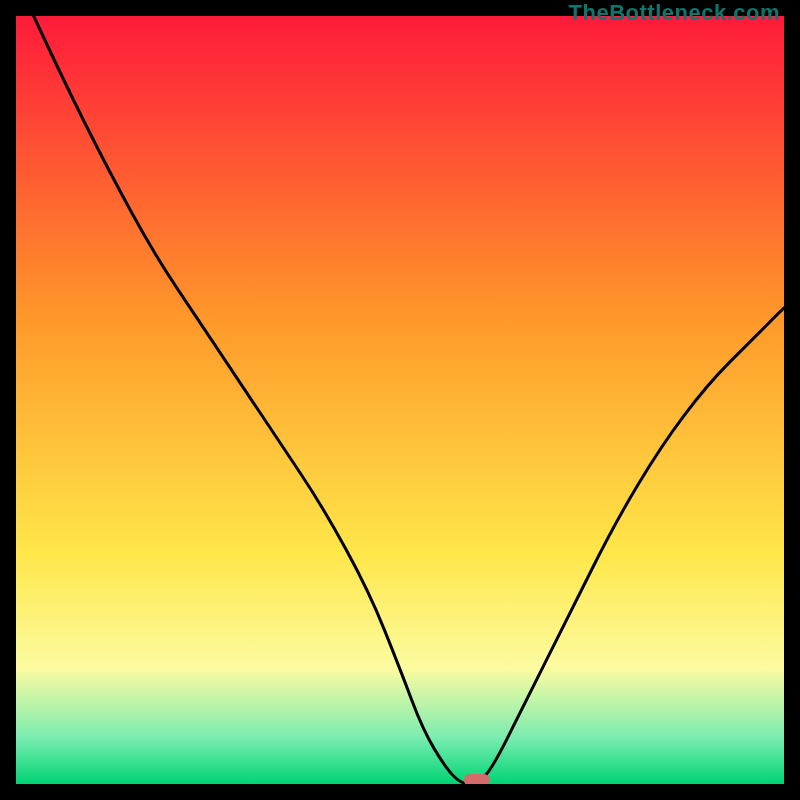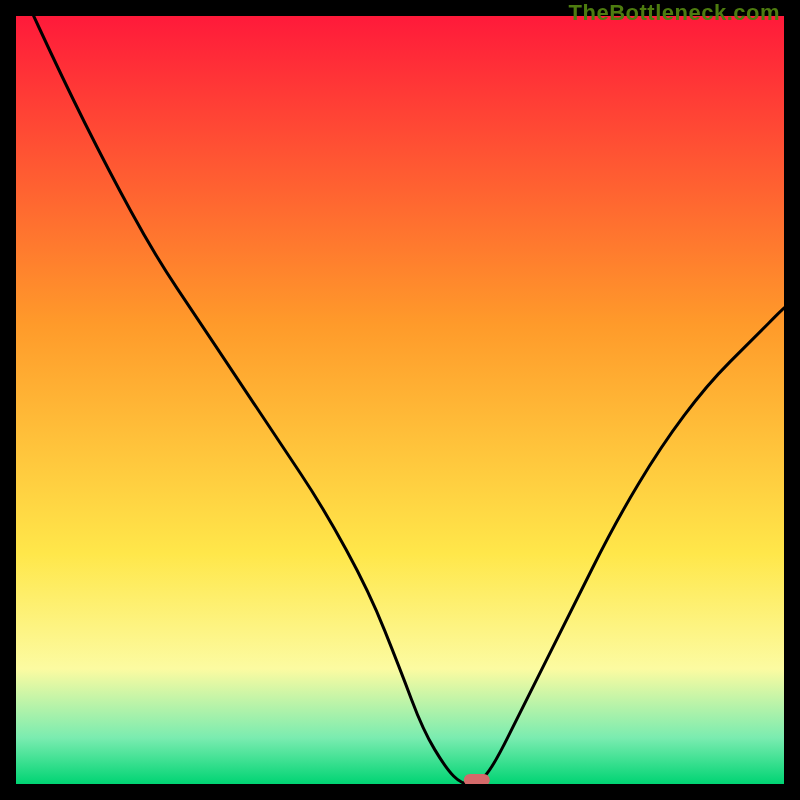--- a/index.html
+++ b/index.html
@@ -23,21 +23,21 @@
     left: 16px;
     top: 16px;
     width: 768px;
     height: 768px;
     overflow: hidden;
   }
   .watermark {
     position: absolute;
     top: 0px;
     right: 20px;
-    color: #4d7c0f;
+    color: #0f766e;
     font-size: 22px;
     font-weight: 600;
     letter-spacing: 0.5px;
     z-index: 5;
   }
   svg {
     display: block;
   }
   .marker {
     fill: #d46a6a;

